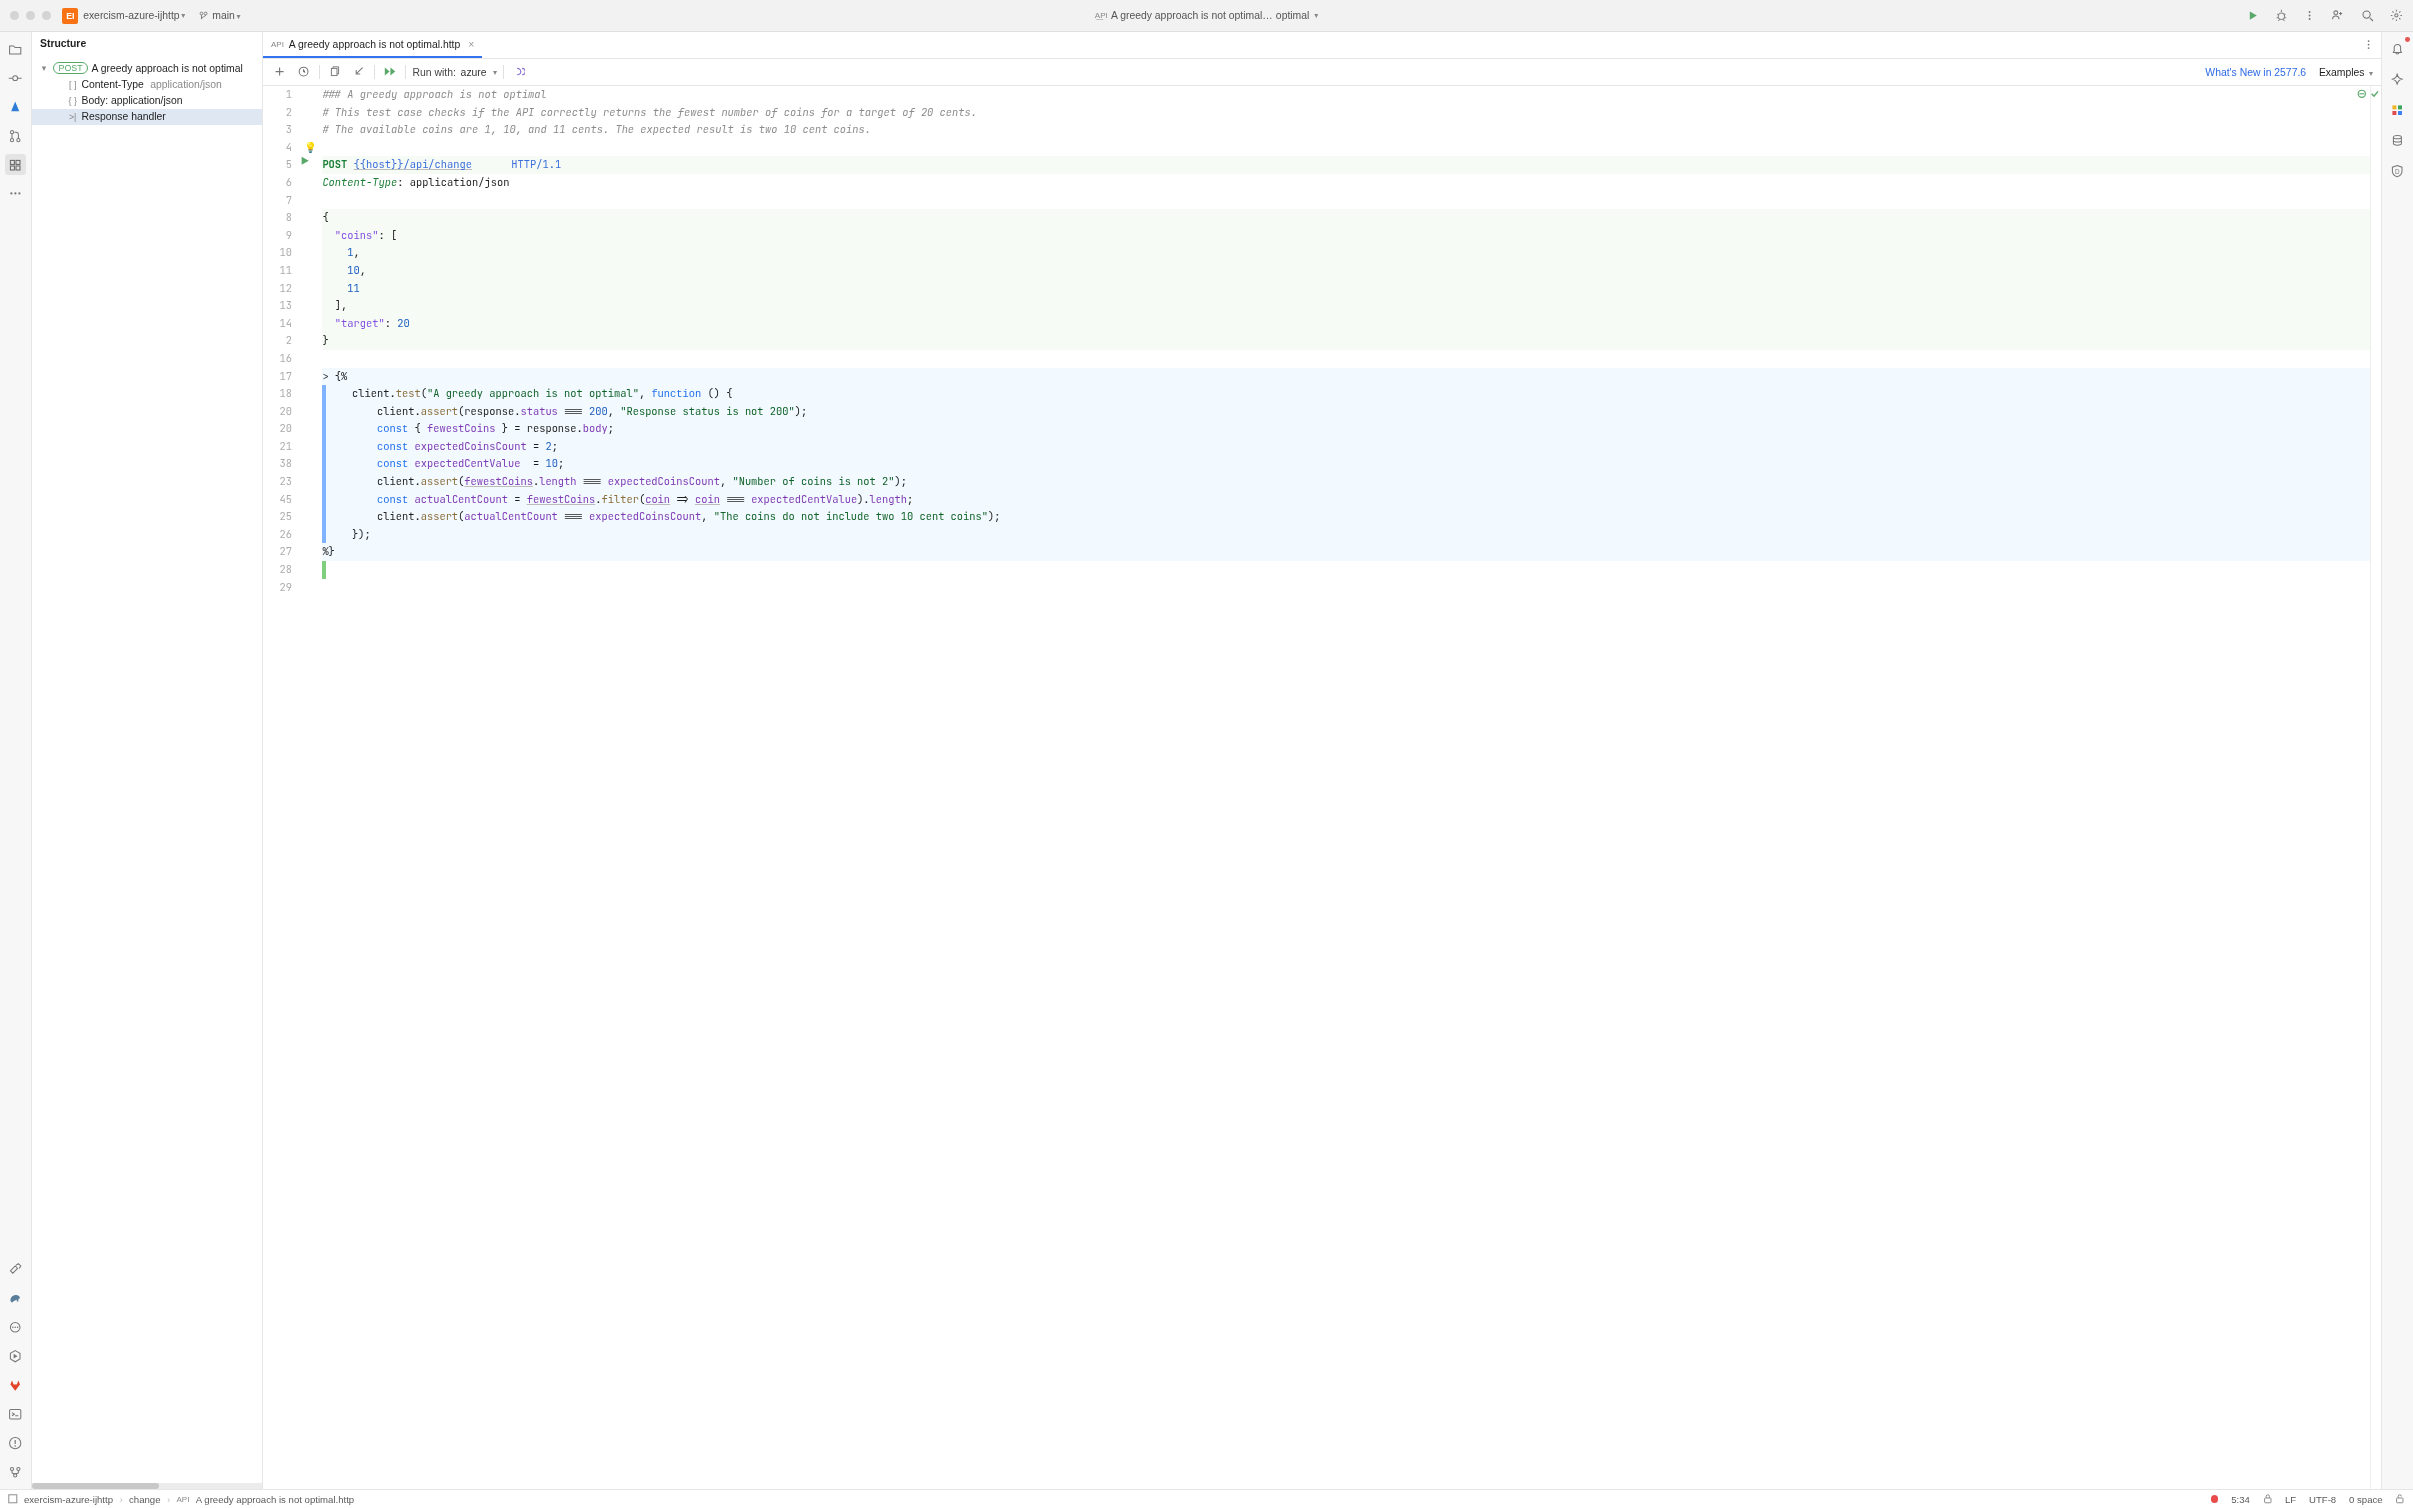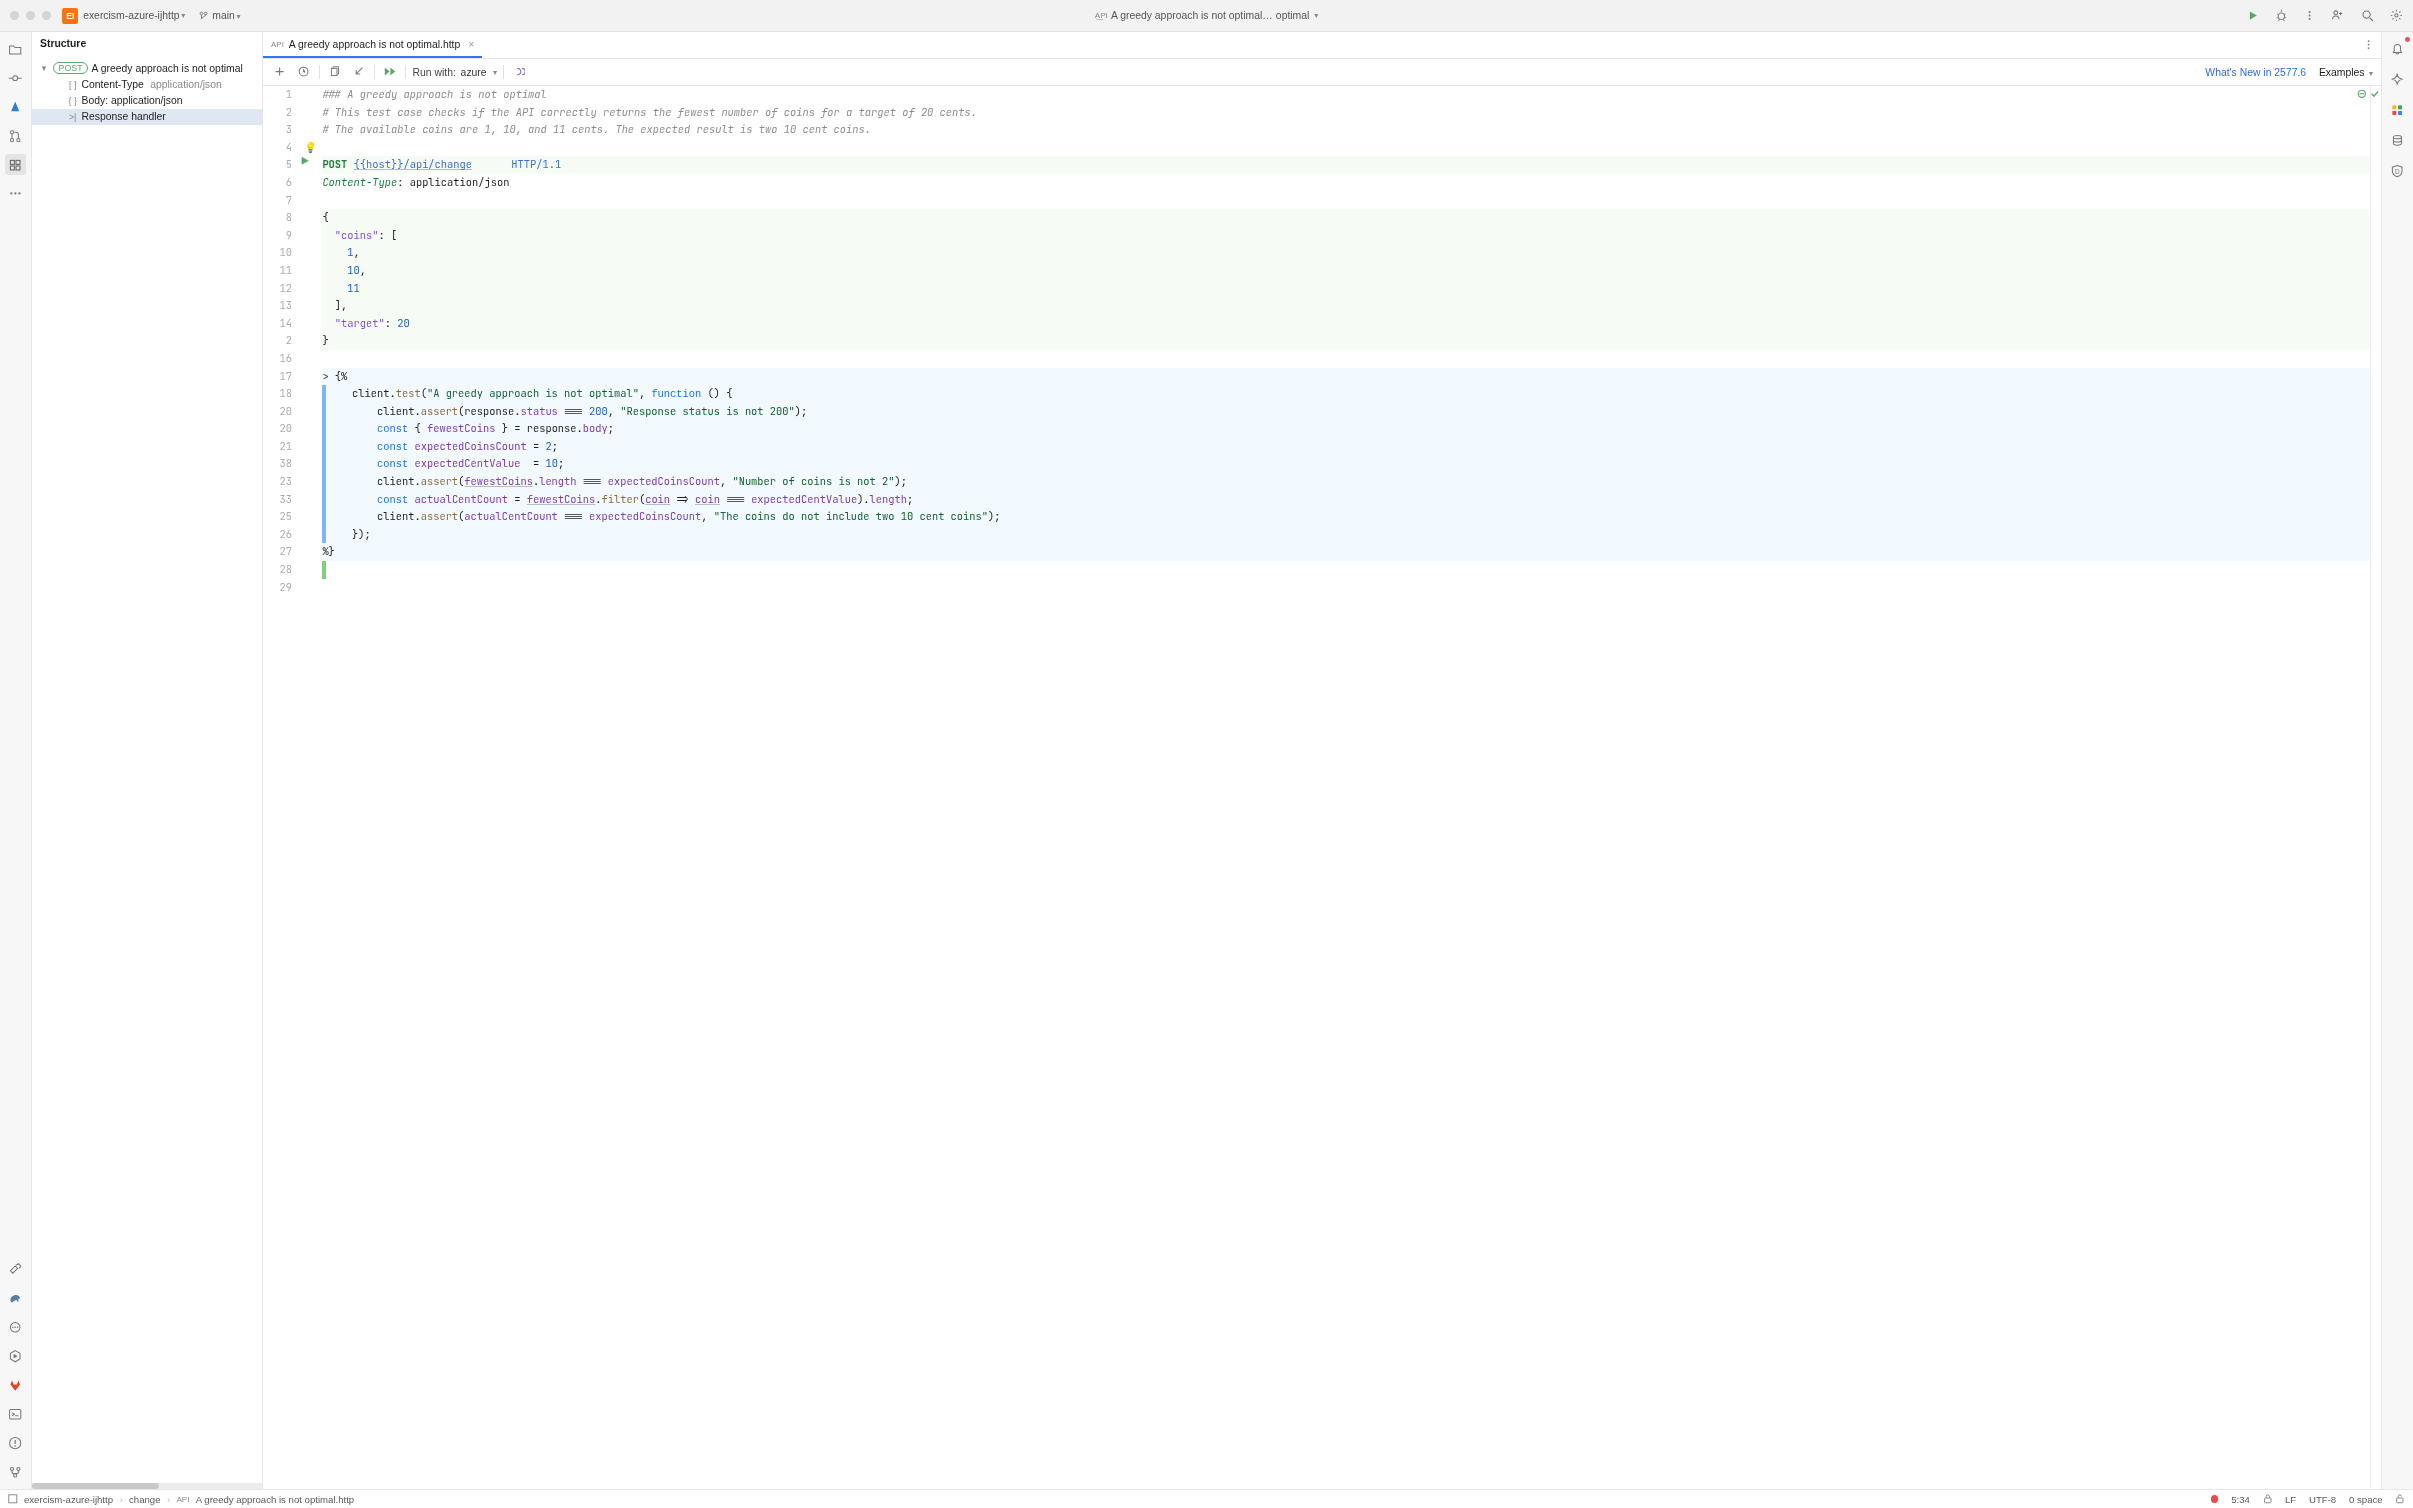--- a/index.html
+++ b/index.html
@@ -365,21 +365,21 @@
           <div class="ln">14</div>
           <div class="ln">2</div>
           <div class="ln">16</div>
           <div class="ln">17</div>
           <div class="ln">18</div>
           <div class="ln">20</div>
           <div class="ln">20</div>
           <div class="ln">21</div>
           <div class="ln">38</div>
           <div class="ln">23</div>
-          <div class="ln">33</div>
+          <div class="ln">45</div>
           <div class="ln">25</div>
           <div class="ln">26</div>
           <div class="ln">27</div>
           <div class="ln">28</div>
           <div class="ln">29</div>
         </div>
       <div class="gutter gutter-act" id="gut-act">
           <div class="ln"></div>
           <div class="ln"></div>
           <div class="ln"></div>

